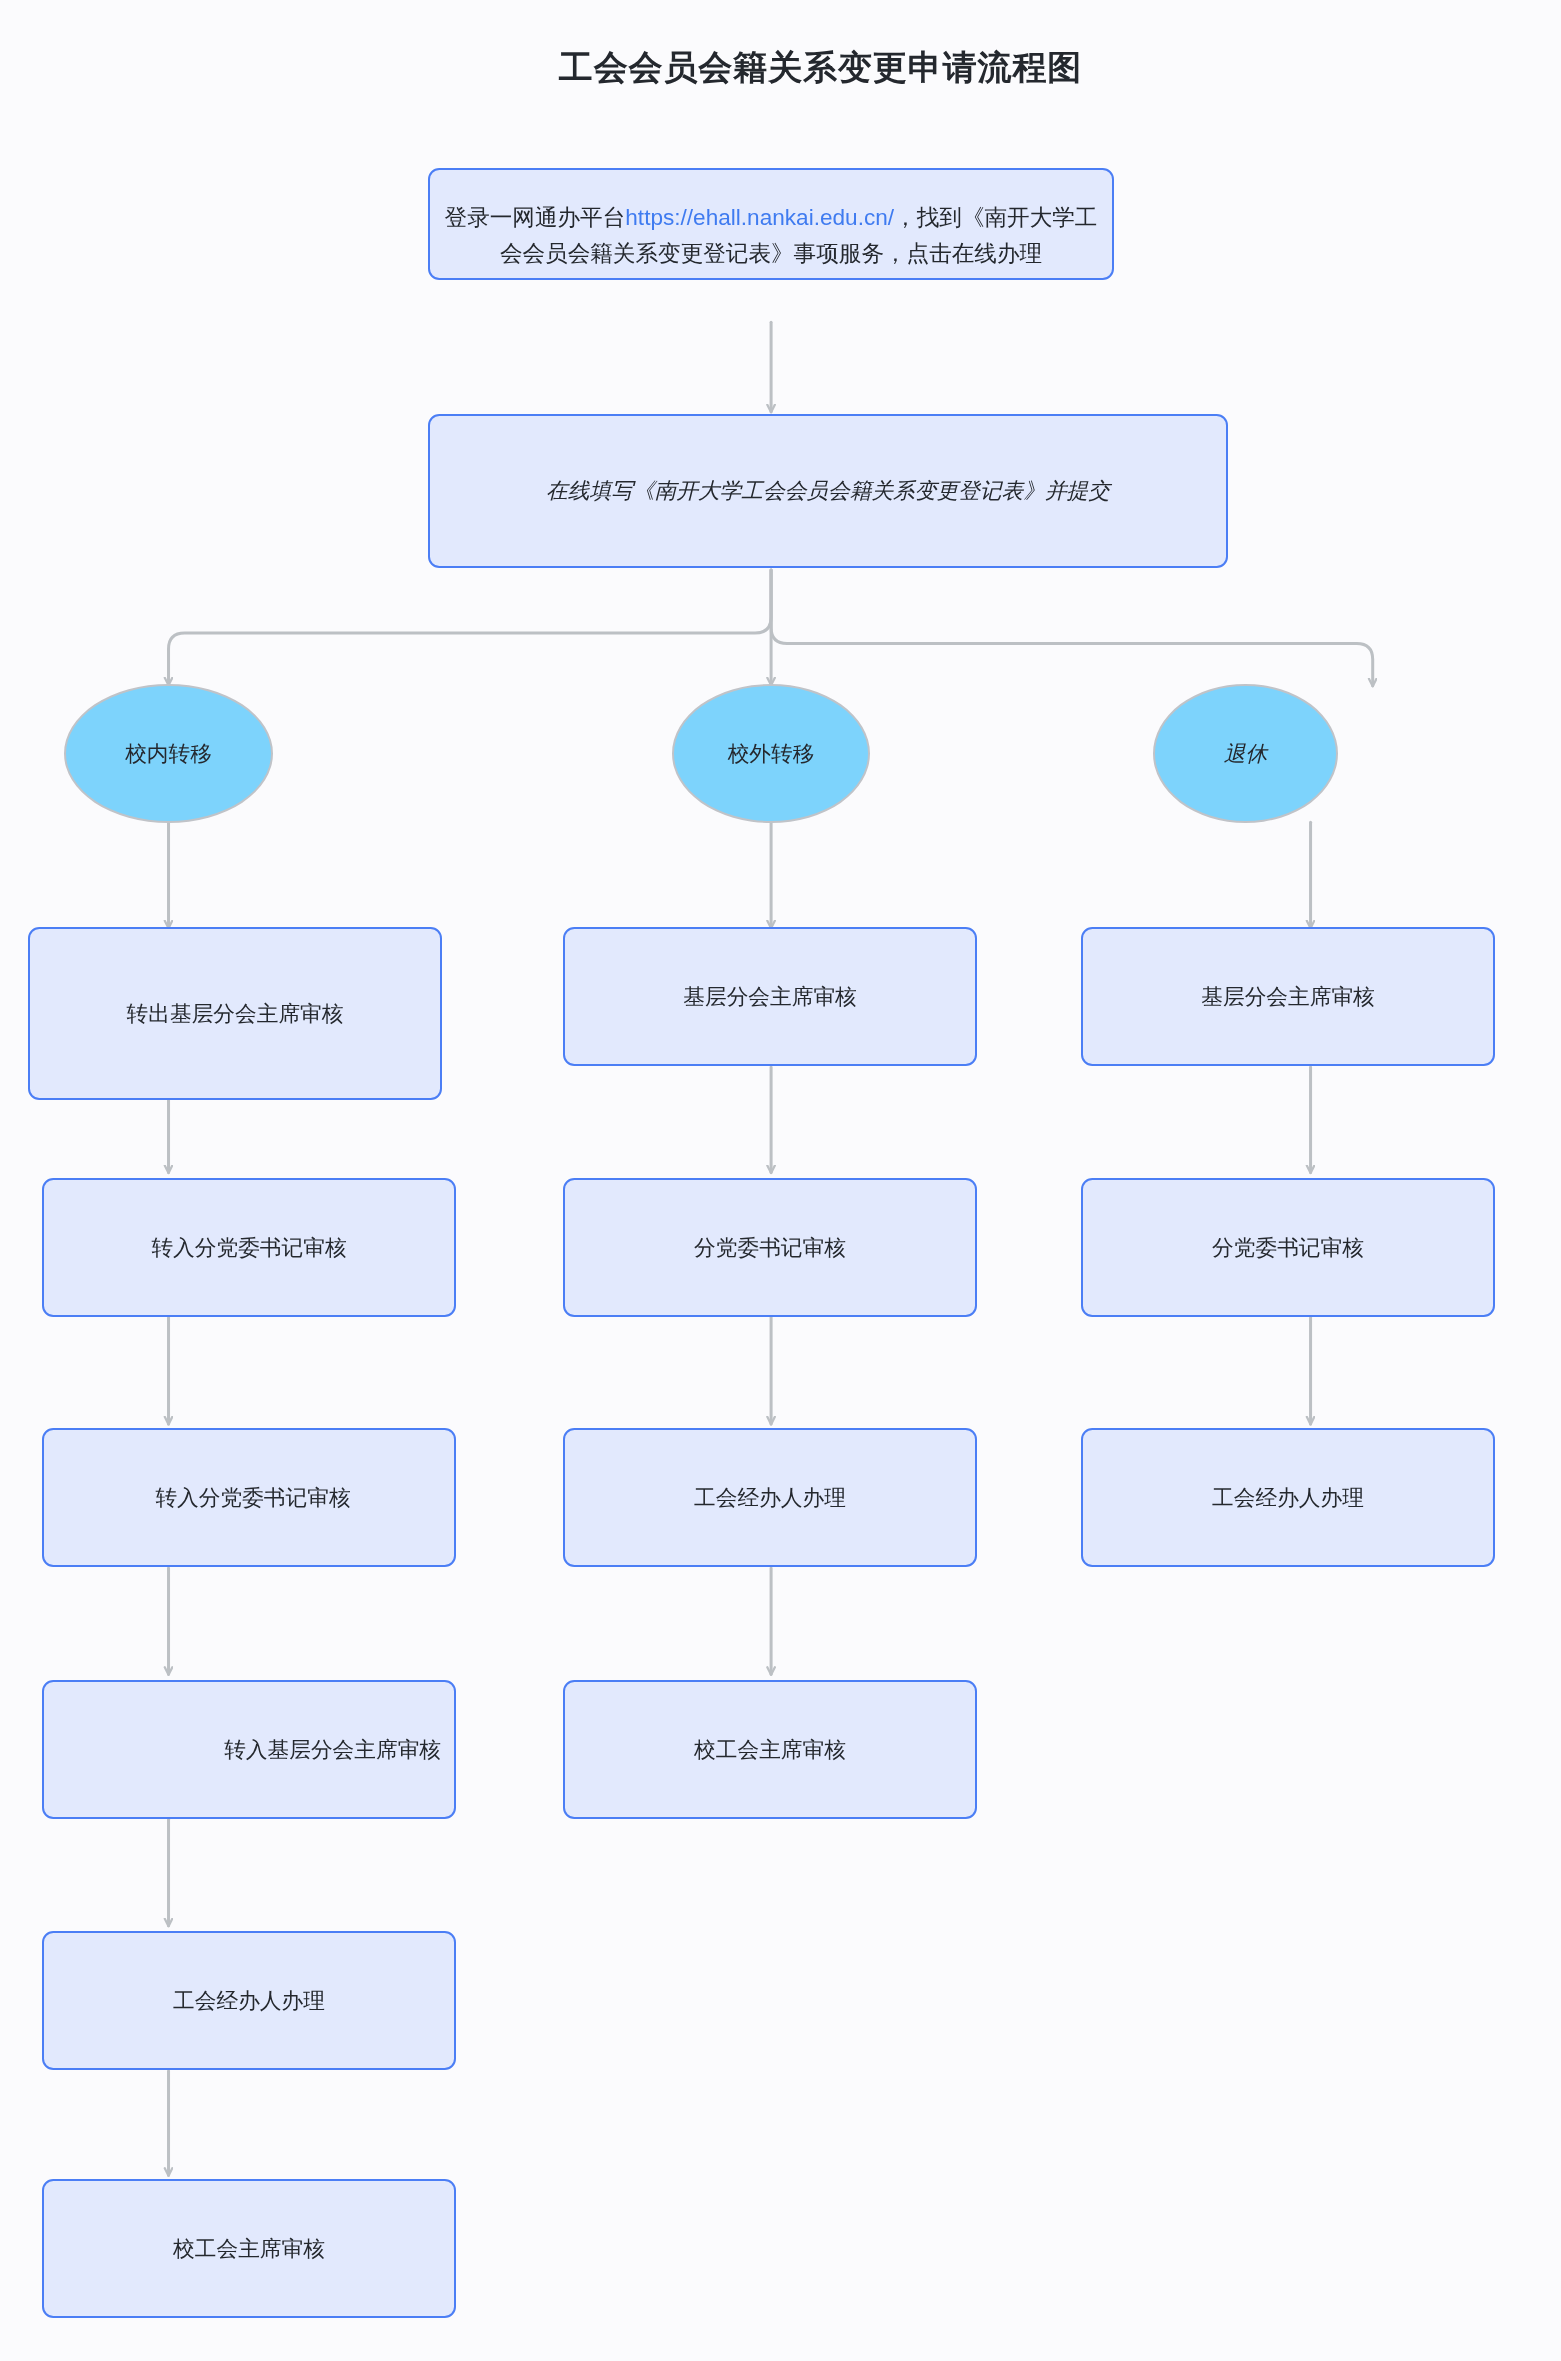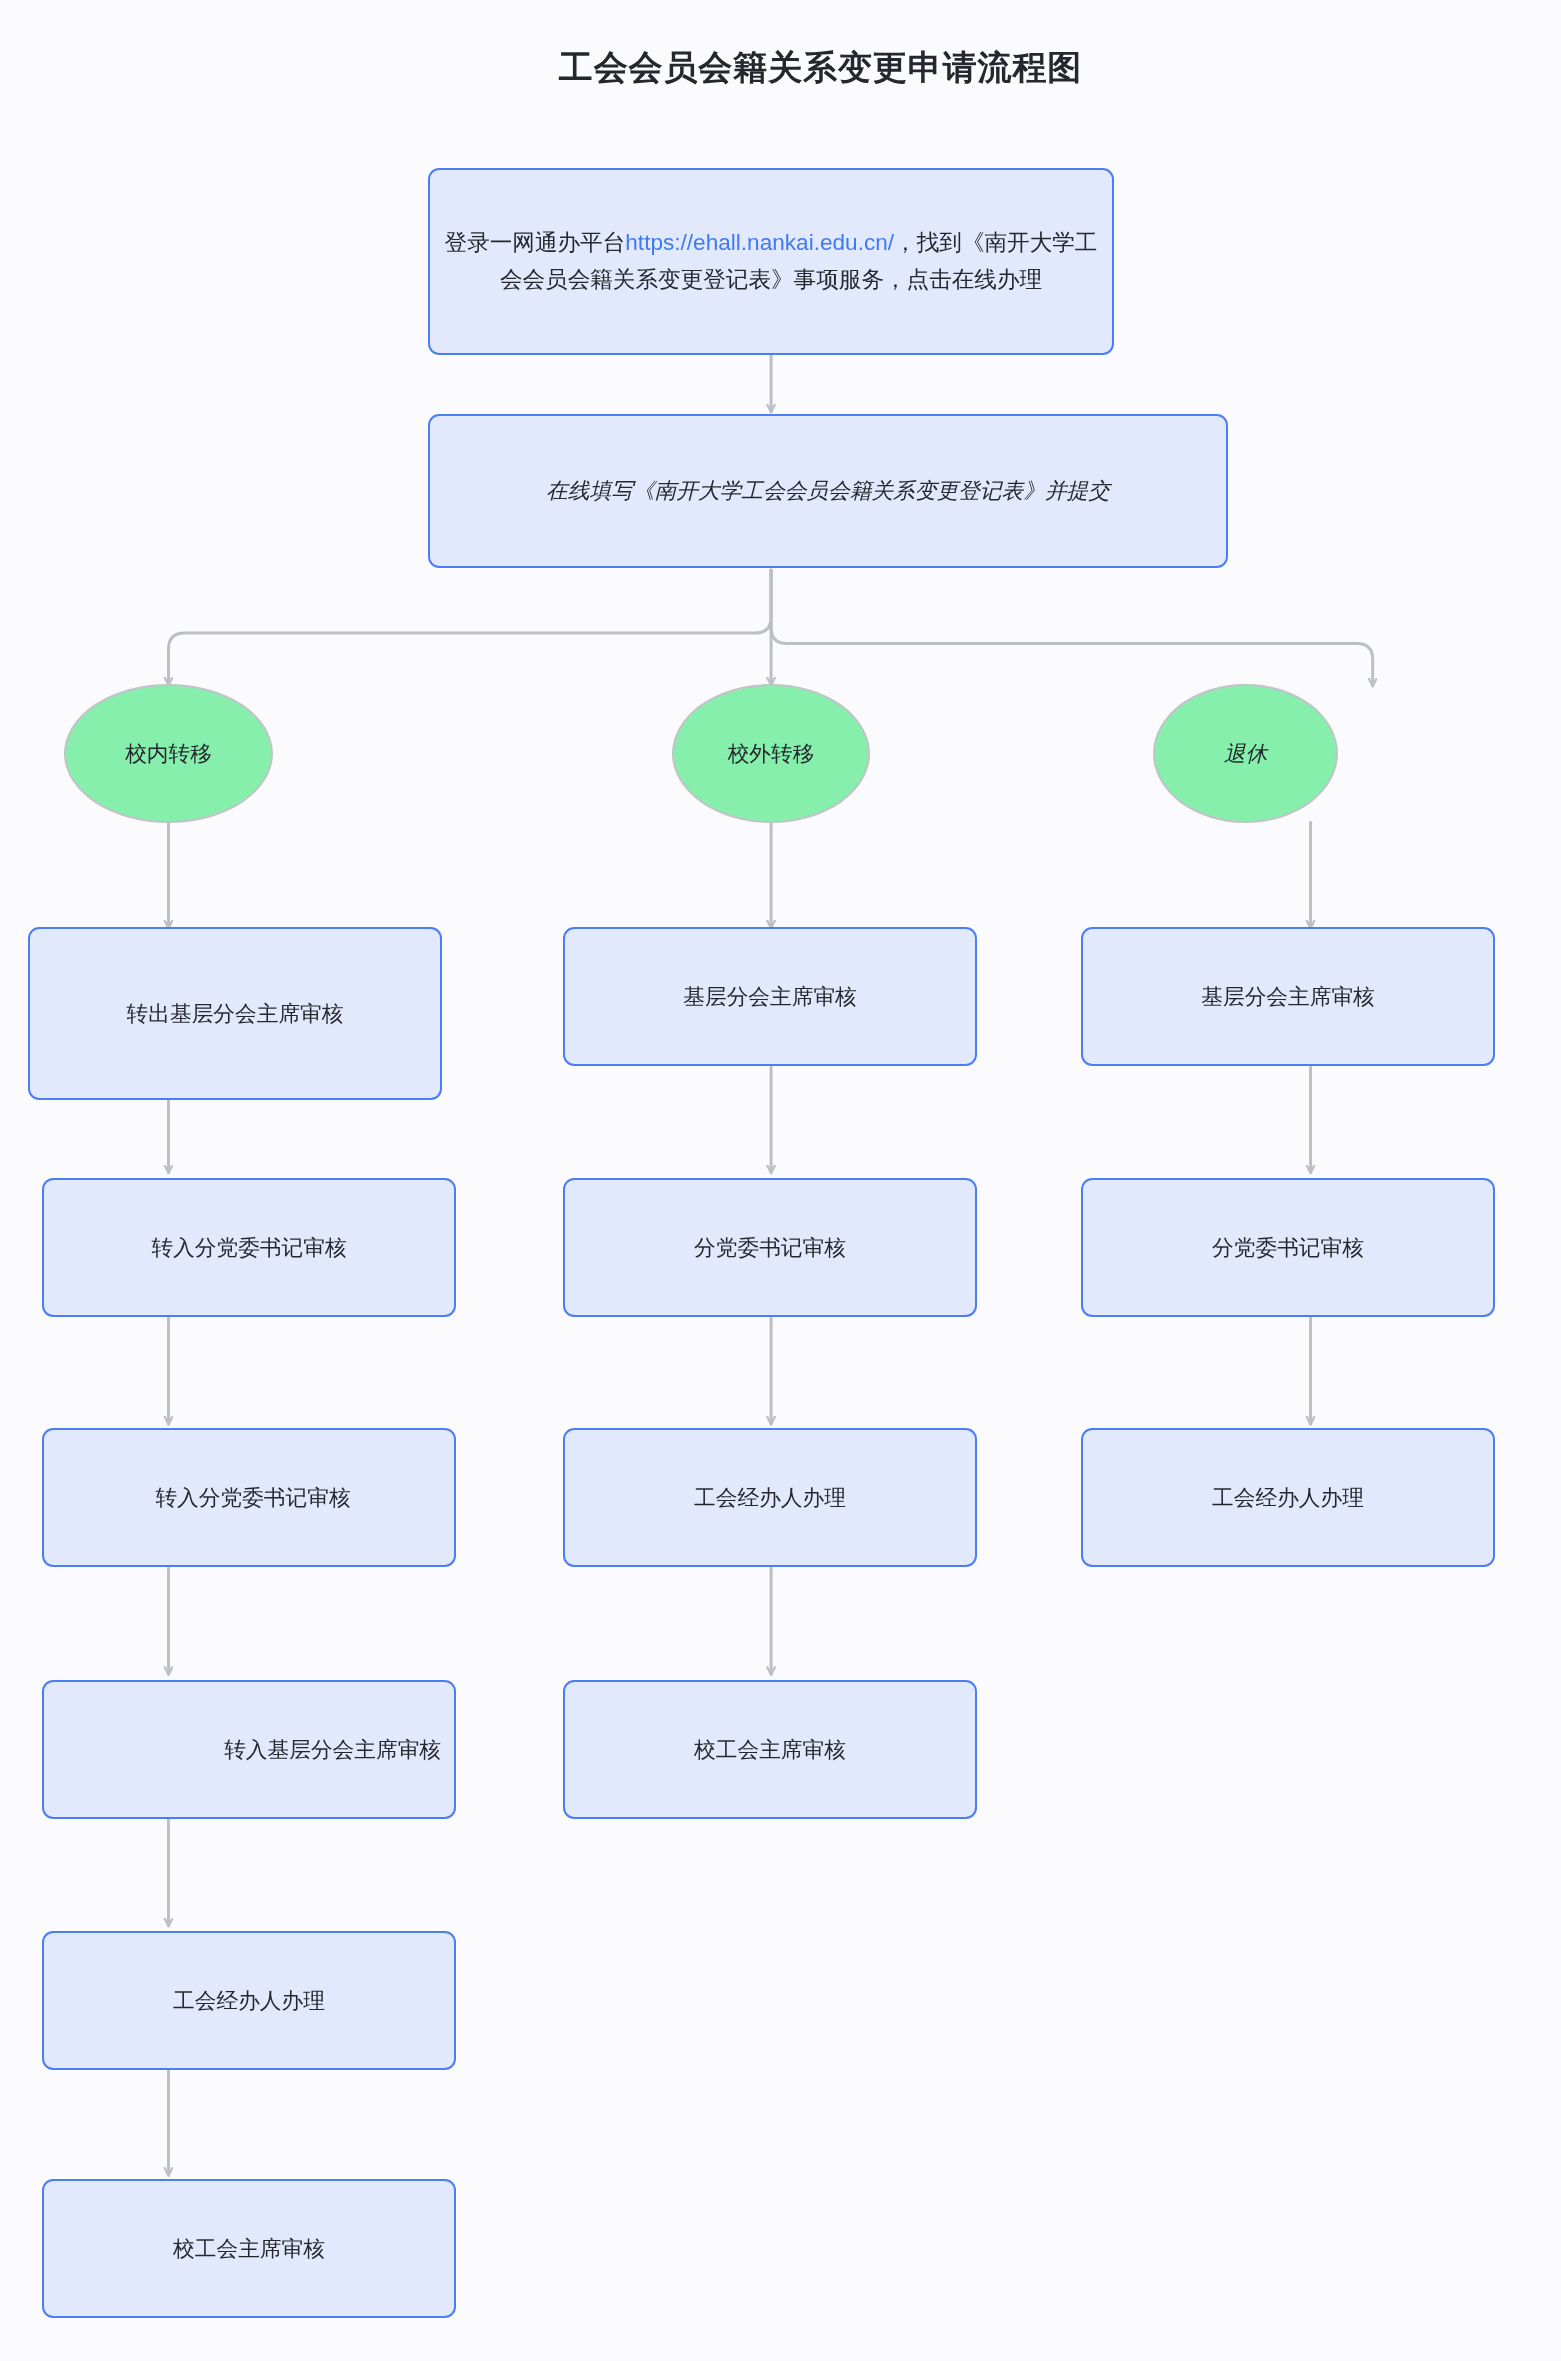--- a/index.html
+++ b/index.html
@@ -32,21 +32,21 @@
     background:#e2e9fd;
     border:2.8px solid #4b7ef5;
     border-radius:11.3px;
     font-size:21.7px;
     line-height:1.55;
     color:#24282e;
     padding:5.6px 13px;
   }
   .proc.intro{ font-size:22.6px; line-height:1.6; }
   .ell{
-    background:#86efac;
+    background:#7dd3fc;
     border:2.8px solid #c0c3c8;
     border-radius:50%;
     font-size:21.7px;
     color:#24282e;
   }
   .lnk{ color:#3f7bf0; }
 </style>
 </head>
 <body>
 
@@ -82,21 +82,21 @@
 
       <path d="M819,1133 L819,1245"></path>
       <path d="M819,1399 L819,1512"></path>
       <path d="M819,1665 L819,1778"></path>
 
       <path d="M1392,1133 L1392,1245"></path>
       <path d="M1392,1399 L1392,1512"></path>
     </g>
   </svg>
 
-  <div class="node proc intro" style="left:428px;top:168px;width:686px;height:187px;">
+  <div class="node proc intro" style="left:428px;top:168px;width:686px;height:112px;align-items:flex-end;">
     <div>
       <span>登录一网通办平台</span><span class="lnk">https://ehall.nankai.edu.cn/</span><span>，找到《南开大学工会会员会籍关系变更登记表》事项服务，点击在线办理</span>
     </div>
   </div>
 
   <div class="node proc" style="left:428px;top:414px;width:800px;height:154px;font-style:italic;">
     <span>在线填写《南开大学工会会员会籍关系变更登记表》并提交</span>
   </div>
 
   <div class="node ell" style="left:64px;top:684px;width:209px;height:139px;">

